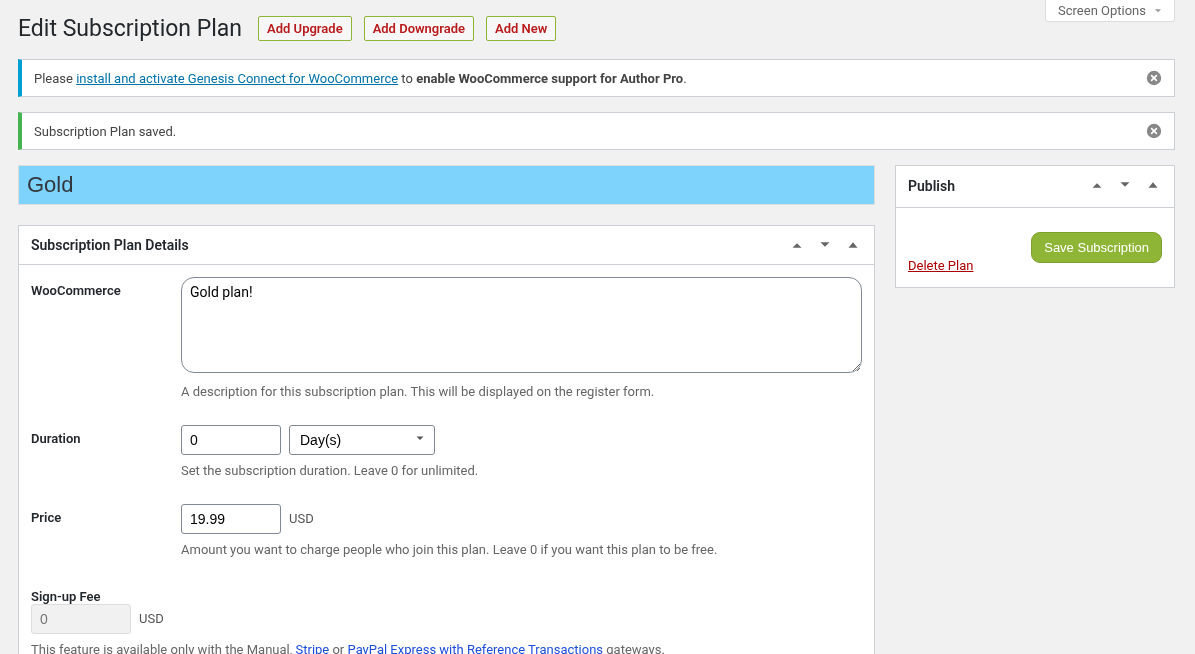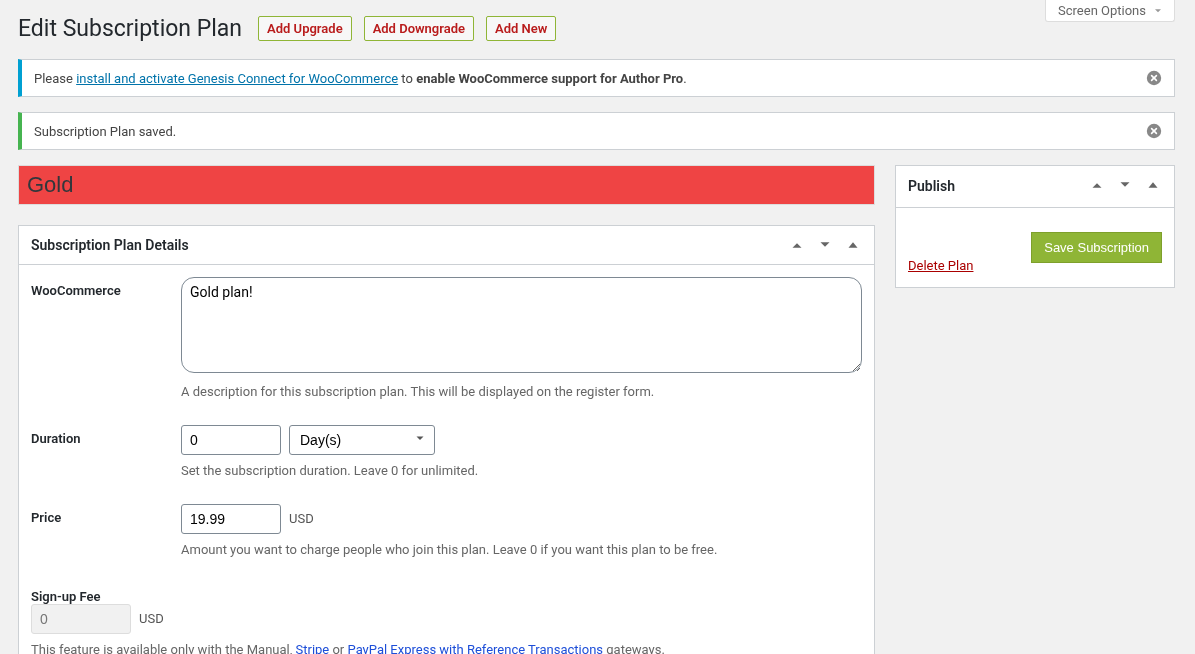--- a/index.html
+++ b/index.html
@@ -83,21 +83,21 @@
 }
 .col-main { flex: 1; min-width: 0; }
 .col-side { width: 280px; }
 .title-input {
   width: 100%;
   padding: 3px 8px;
   font-size: 22px;
   line-height: 1.4;
   height: 40px;
   border: 1px solid #ddd;
-  background: #ef4444;
+  background: #7dd3fc;
   color: #32373c;
 }
 .postbox {
   background: #fff;
   border: 1px solid #ccd0d4;
   margin-top: 20px;
 }
 .postbox-header {
   display: flex;
   align-items: center;
@@ -217,21 +217,21 @@
   color: #a00;
   text-decoration: underline;
   font-size: 13px;
   cursor: pointer;
   margin-top: 36px;
 }
 .save-btn {
   background: #8fb536;
   color: #fff;
   border: 1px solid #7ea02b;
-  border-radius: 0;
+  border-radius: 9px;
   padding: 7px 12px;
   font-size: 13px;
   cursor: pointer;
 }
 </style>
 </head>
 <body>
 
 <div class="screen-options">
   <span>Screen Options</span>

